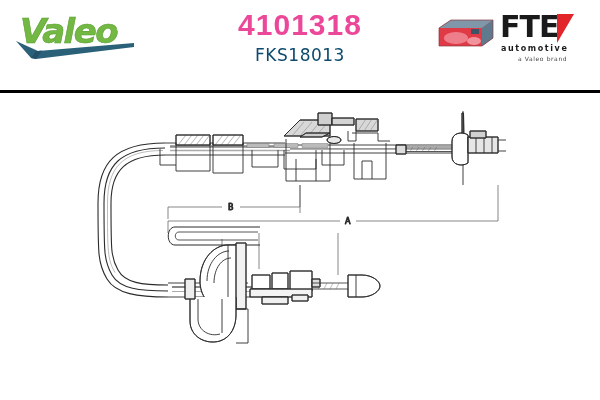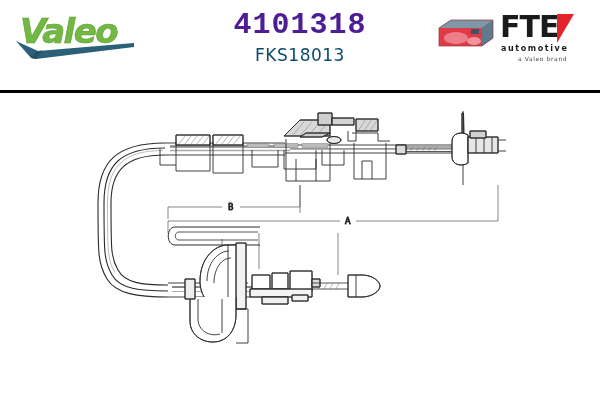--- a/index.html
+++ b/index.html
@@ -13,22 +13,22 @@
   
   #valeo-logo{position:absolute;left:14px;top:8px;width:130px;height:55px;}
   #valeo-word{font-family:"DejaVu Sans",sans-serif;font-weight:bold;font-style:italic;
               font-size:34px;letter-spacing:-1.5px;line-height:34px;
               color:#72B843;position:absolute;left:6px;top:6px;
               -webkit-text-stroke:0.6px #5AA032;}
   #valeo-swoosh{position:absolute;left:0px;top:30px;width:125px;height:24px;}
 
   
   #title-block{position:absolute;left:190px;top:8px;width:220px;text-align:center;}
-  #part-number{font-family:Liberation Mono, monospace;font-weight:bold;font-size:30px;
-               letter-spacing:1px;color:#4c1d95;line-height:34px;}
+  #part-number{font-family:Liberation Sans, sans-serif;font-weight:bold;font-size:30px;
+               letter-spacing:1px;color:#ec4899;line-height:34px;}
   #part-sub{font-family:"DejaVu Sans",sans-serif;font-size:17px;color:#0c4a6e;
             letter-spacing:0.5px;line-height:22px;margin-top:2px;}
 
   
   #fte-logo{position:absolute;left:438px;top:10px;width:150px;height:58px;}
   #fte-box{position:absolute;left:0px;top:6px;width:56px;height:34px;}
   #fte-mark{position:absolute;left:62px;top:2px;width:88px;height:54px;}
   #fte-letters{position:absolute;left:0px;top:0px;font-family:"DejaVu Sans",sans-serif;
                font-weight:bold;font-size:30px;letter-spacing:-1px;color:#1a1a1a;line-height:30px;}
   #fte-tri{position:absolute;left:57px;top:2px;width:0;height:0;

